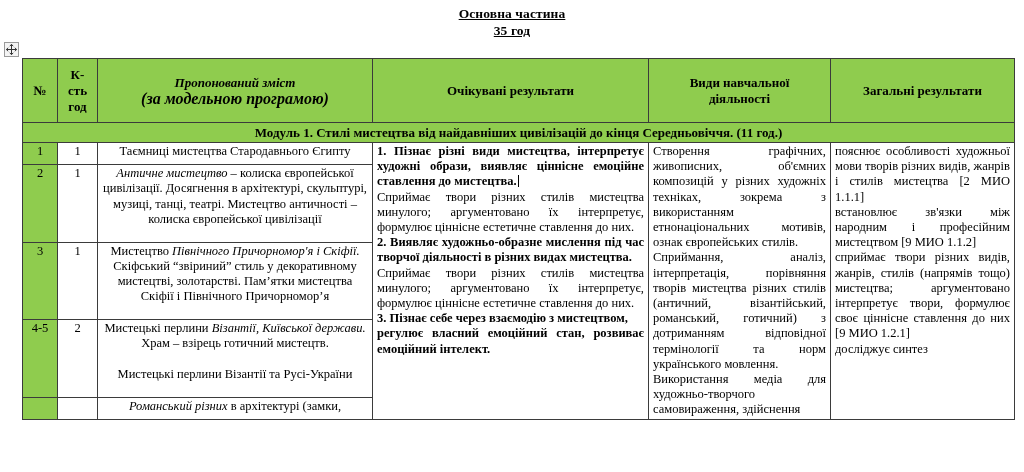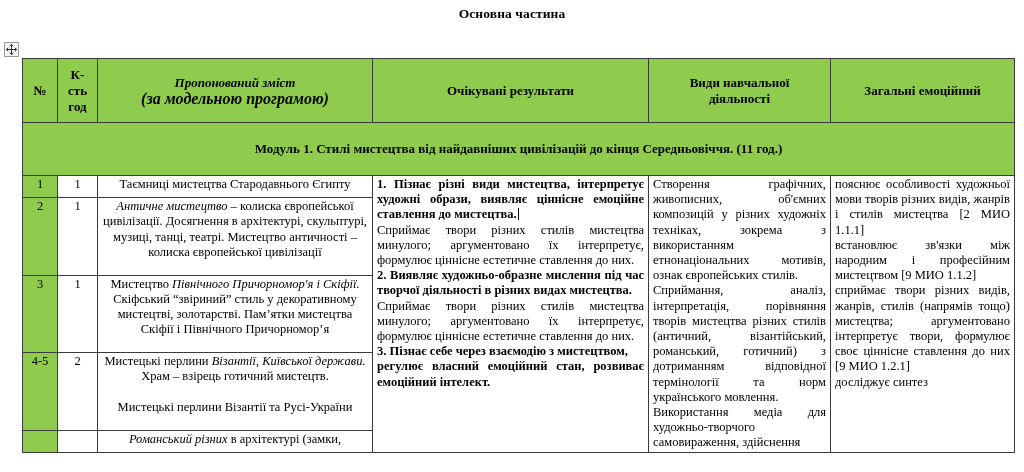--- a/index.html
+++ b/index.html
@@ -12,20 +12,21 @@
     height: 472px;
     overflow: hidden;
     font-family: "Liberation Serif", "DejaVu Serif", serif;
     color: #000000;
   }
 
   .page {
     position: relative;
     width: 1024px;
     height: 472px;
+    text-decoration: underline;
   }
 
   
   .doc-heading {
     text-align: center;
     font-weight: bold;
     font-size: 13.5px;
     line-height: 17px;
     padding-top: 5px;
     letter-spacing: 0.1px;
@@ -100,21 +101,21 @@
 
   
   tr.module td {
     background: #8fcc4e;
     text-align: center;
     vertical-align: middle;
     font-weight: bold;
     font-size: 13px;
     line-height: 16px;
     height: 20px;
-    padding: 18px 4px;
+    padding: 1px 4px;
   }
 
   
   td.num {
     background: #8fcc4e;
     text-align: center;
     vertical-align: middle;
     font-size: 13px;
     font-weight: normal;
   }
@@ -163,20 +164,21 @@
     margin-left: 1px;
   }
 </style>
 </head>
 <body>
 
 <div class="page">
 
   <div class="doc-heading">
     <div>Основна частина</div>
+    <div class="line2">35 год</div>
   </div>
 
   <div class="move-handle">
     <svg width="13" height="13" viewBox="0 0 13 13" aria-hidden="true">
       <g stroke="#333" stroke-width="1" fill="none">
         <path d="M6.5 1.5 V11.5 M1.5 6.5 H11.5"></path>
         <path d="M4.8 3.2 L6.5 1.3 L8.2 3.2"></path>
         <path d="M4.8 9.8 L6.5 11.7 L8.2 9.8"></path>
         <path d="M3.2 4.8 L1.3 6.5 L3.2 8.2"></path>
         <path d="M9.8 4.8 L11.7 6.5 L9.8 8.2"></path>
@@ -205,21 +207,21 @@
           </td>
           <td class="h-content">
             <div>Пропонований зміст</div>
             <div class="sub">(за модельною програмою)</div>
           </td>
           <td>Очікувані результати</td>
           <td>
             <div>Види навчальної</div>
             <div>діяльності</div>
           </td>
-          <td>Загальні емоційний</td>
+          <td>Загальні результати</td>
         </tr>
 
         <tr class="module">
           <td colspan="6">Модуль 1. Стилі мистецтва від найдавніших цивілізацій до кінця Середньовіччя. (11 год.)</td>
         </tr>
 
         <tr>
           <td class="num">1</td>
           <td class="hours">1</td>
           <td class="content">

